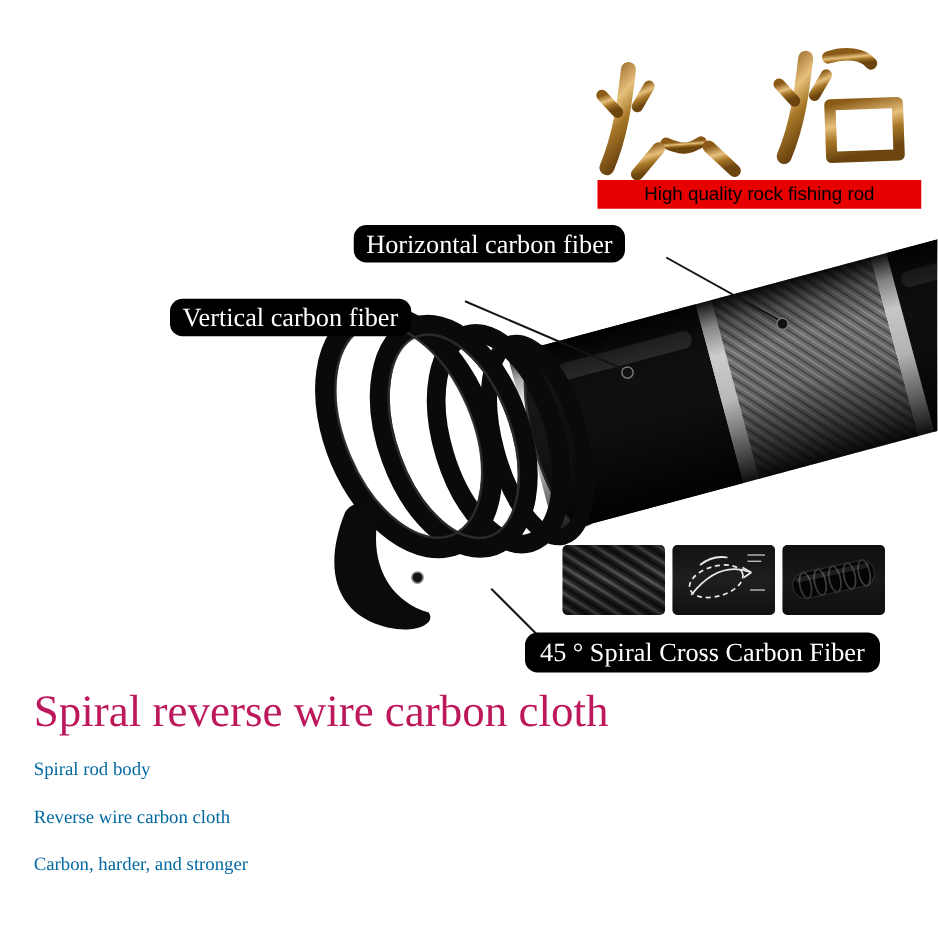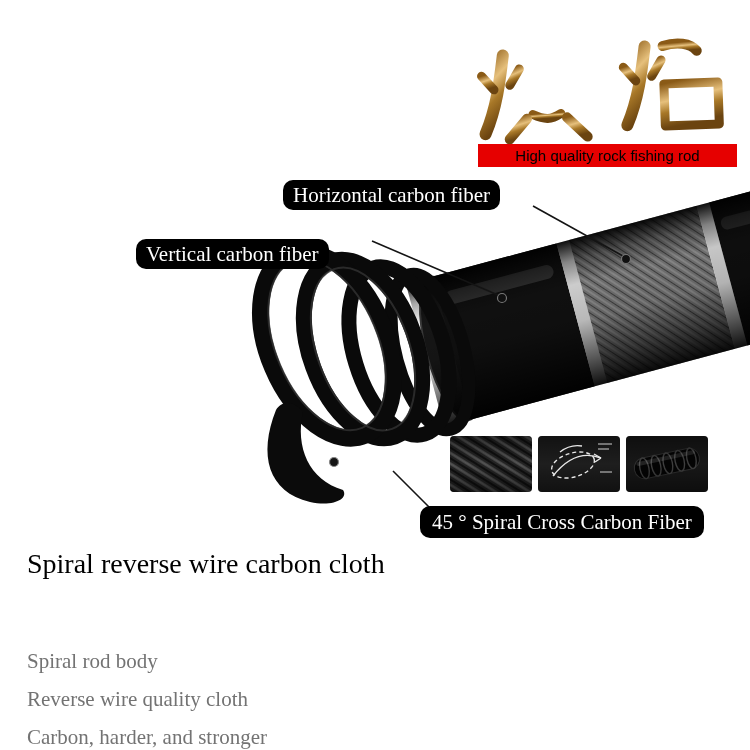--- a/index.html
+++ b/index.html
@@ -8,22 +8,22 @@
   .art{position:absolute;left:0;top:0;}
   .logo{position:absolute;left:468px;top:32px;width:272px;height:112px;}
   .banner{position:absolute;left:478px;top:144px;width:259px;height:23px;background:#e60000;
           color:#000000;font-family:"Liberation Sans","DejaVu Sans",sans-serif;font-size:15px;
           line-height:23px;text-align:center;}
   .callout{position:absolute;background:#000;color:#fff;font-size:21px;line-height:28px;
            padding:1px 10px;white-space:nowrap;border-radius:10px;}
   #callout-horizontal{left:283px;top:180px;}
   #callout-vertical{left:136px;top:215px;margin-top:24px;}
   #callout-spiral{left:420px;top:506px;padding:2px 12px;text-align:right;}
-  .footer-heading{position:absolute;left:27px;top:548px;font-size:28px;color:#000000;}
-  .footer-line{position:absolute;left:27px;font-size:21px;color:#737373;margin-top:41px;}
+  .footer-heading{position:absolute;left:27px;top:548px;font-size:36px;color:#be185d;}
+  .footer-line{position:absolute;left:27px;font-size:15px;color:#0369a1;}
   #fl0{top:608px}#fl1{top:646px}#fl2{top:684px}
 </style>
 </head>
 <body>
 
 <div class="canvas">
 
   <svg class="art" width="750" height="750" viewBox="0 0 750 750">
     <defs>
       <linearGradient id="shadeGrad" x1="0" y1="0" x2="0" y2="1">
@@ -161,16 +161,16 @@
   </div>
 
   <div class="banner">High quality rock fishing rod</div>
 
   <div class="callout" id="callout-horizontal">Horizontal carbon fiber</div>
   <div class="callout" id="callout-vertical">Vertical carbon fiber</div>
   <div class="callout" id="callout-spiral">45 ° Spiral Cross Carbon Fiber</div>
 
   <div class="footer-heading">Spiral reverse wire carbon cloth</div>
   <div class="footer-line" id="fl0">Spiral rod body</div>
-  <div class="footer-line" id="fl1">Reverse wire quality cloth</div>
+  <div class="footer-line" id="fl1">Reverse wire carbon cloth</div>
   <div class="footer-line" id="fl2">Carbon, harder, and stronger</div>
 
 </div>
 
 </body></html>

